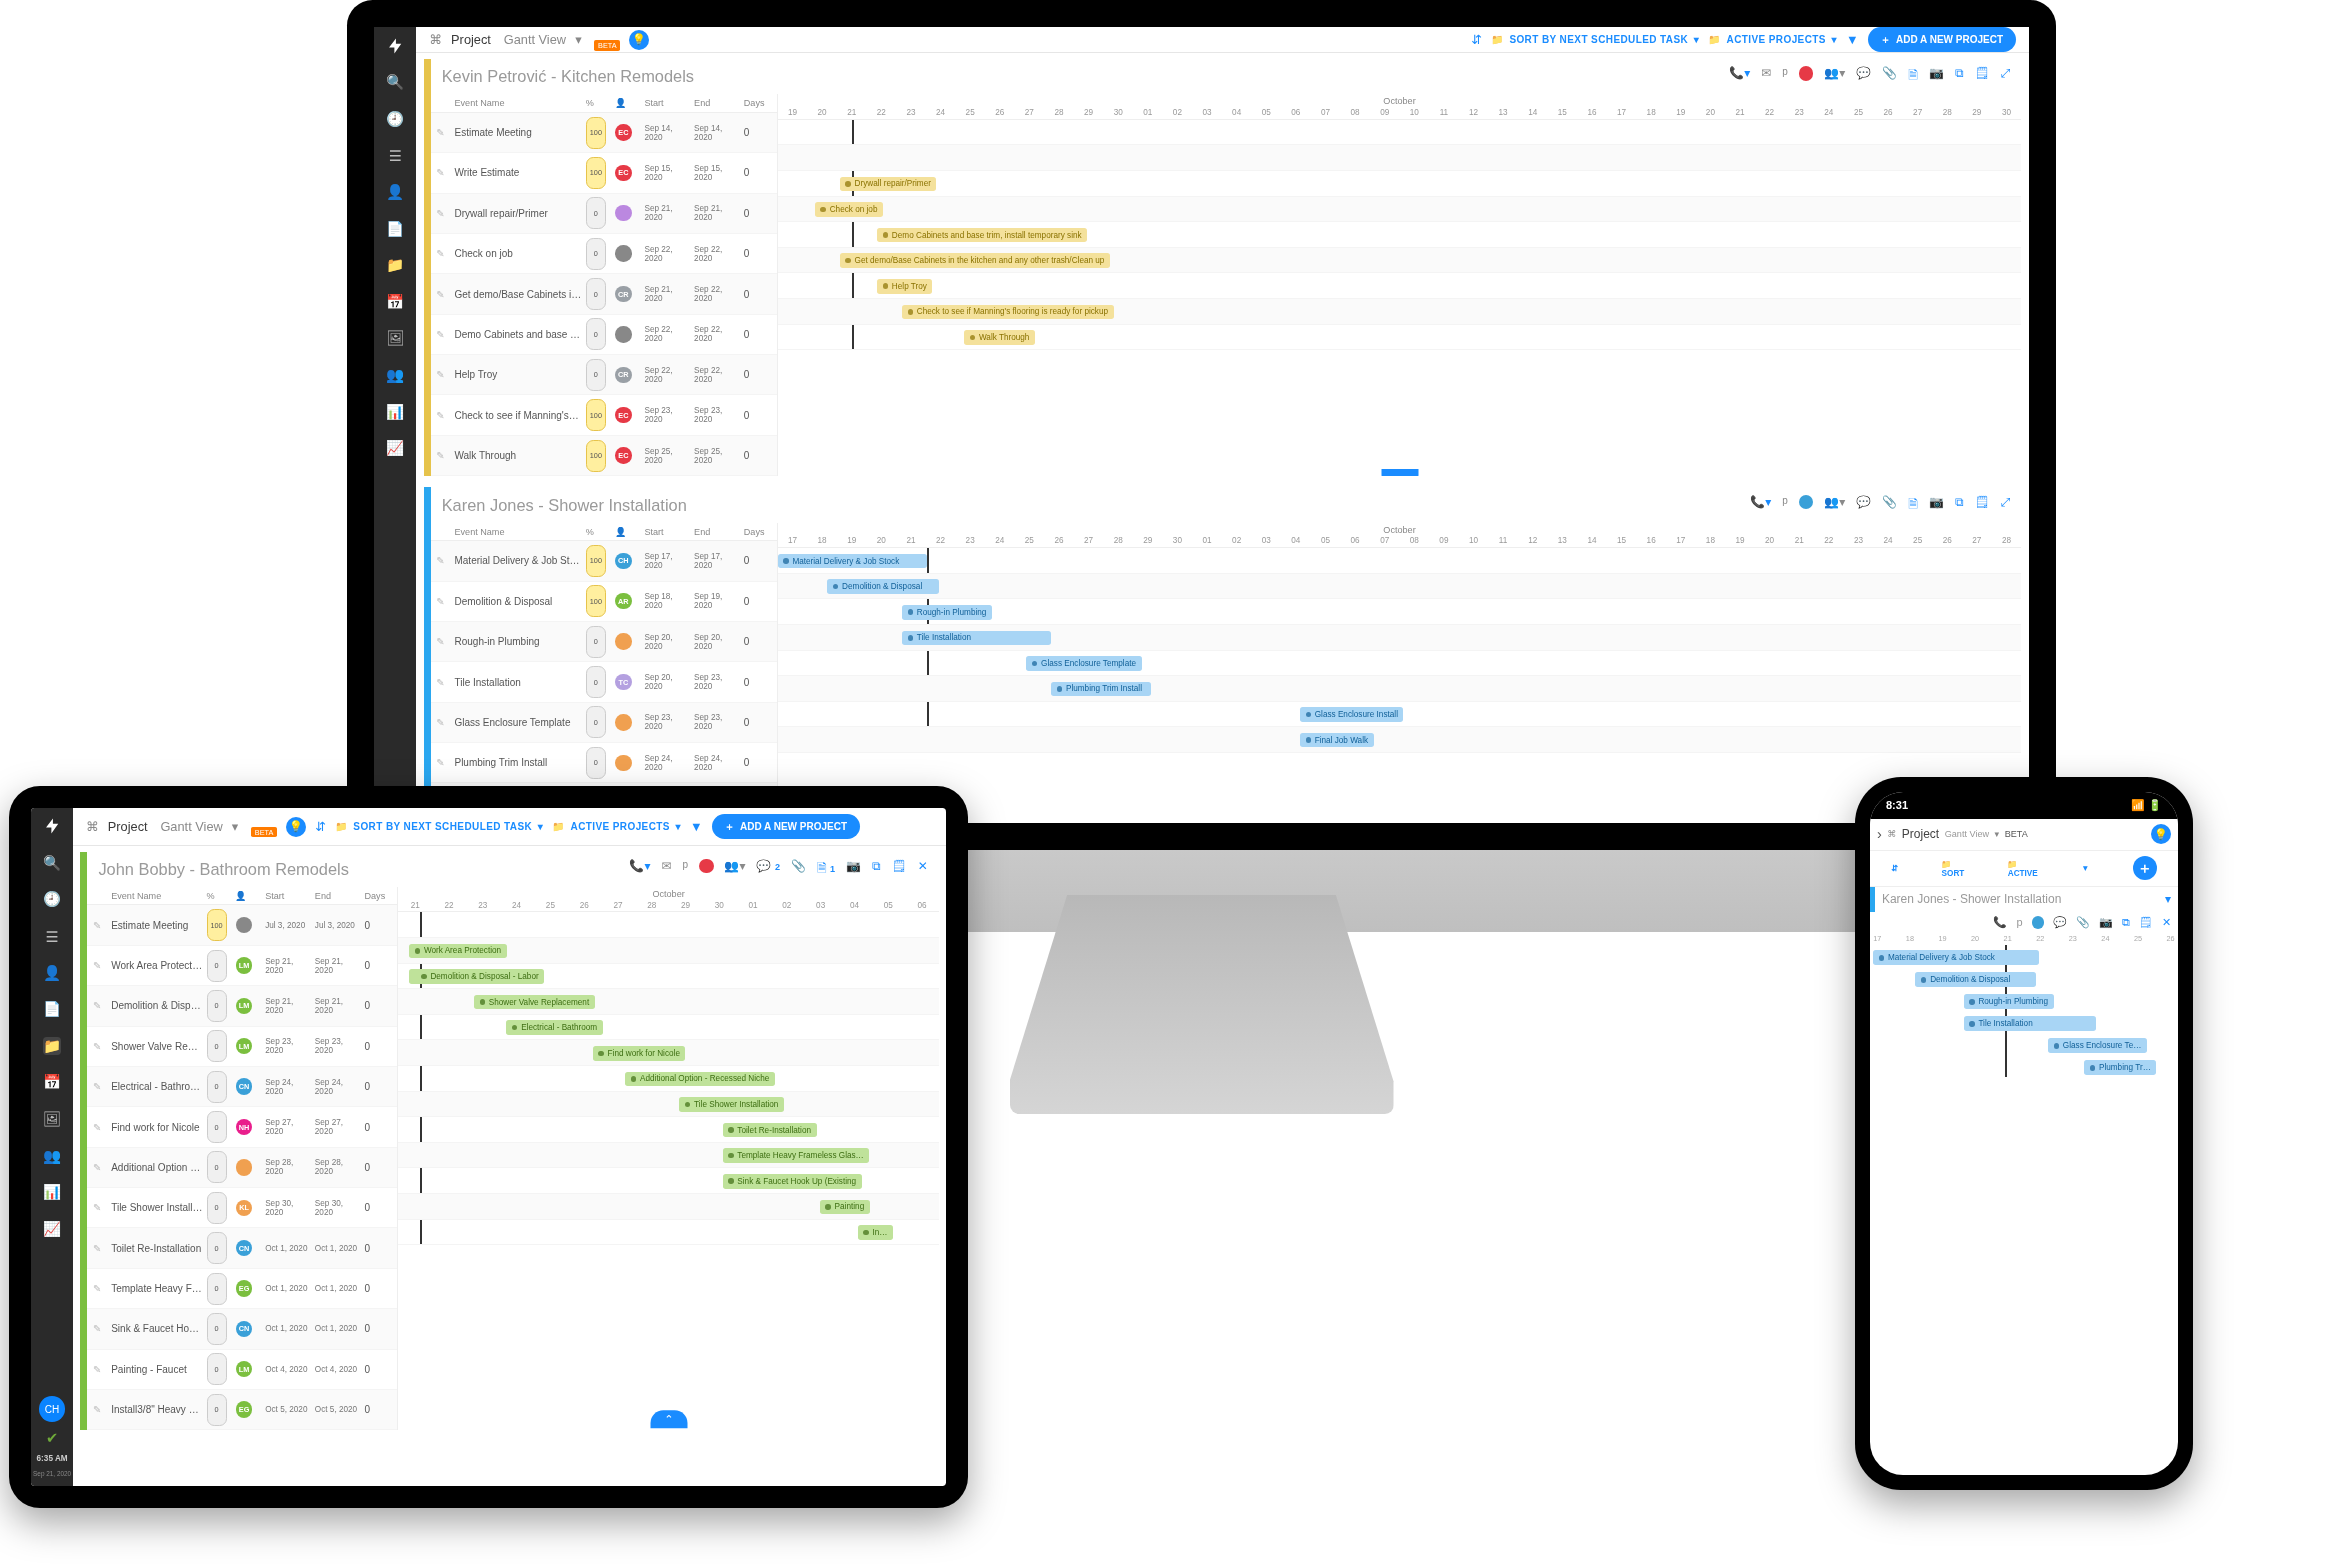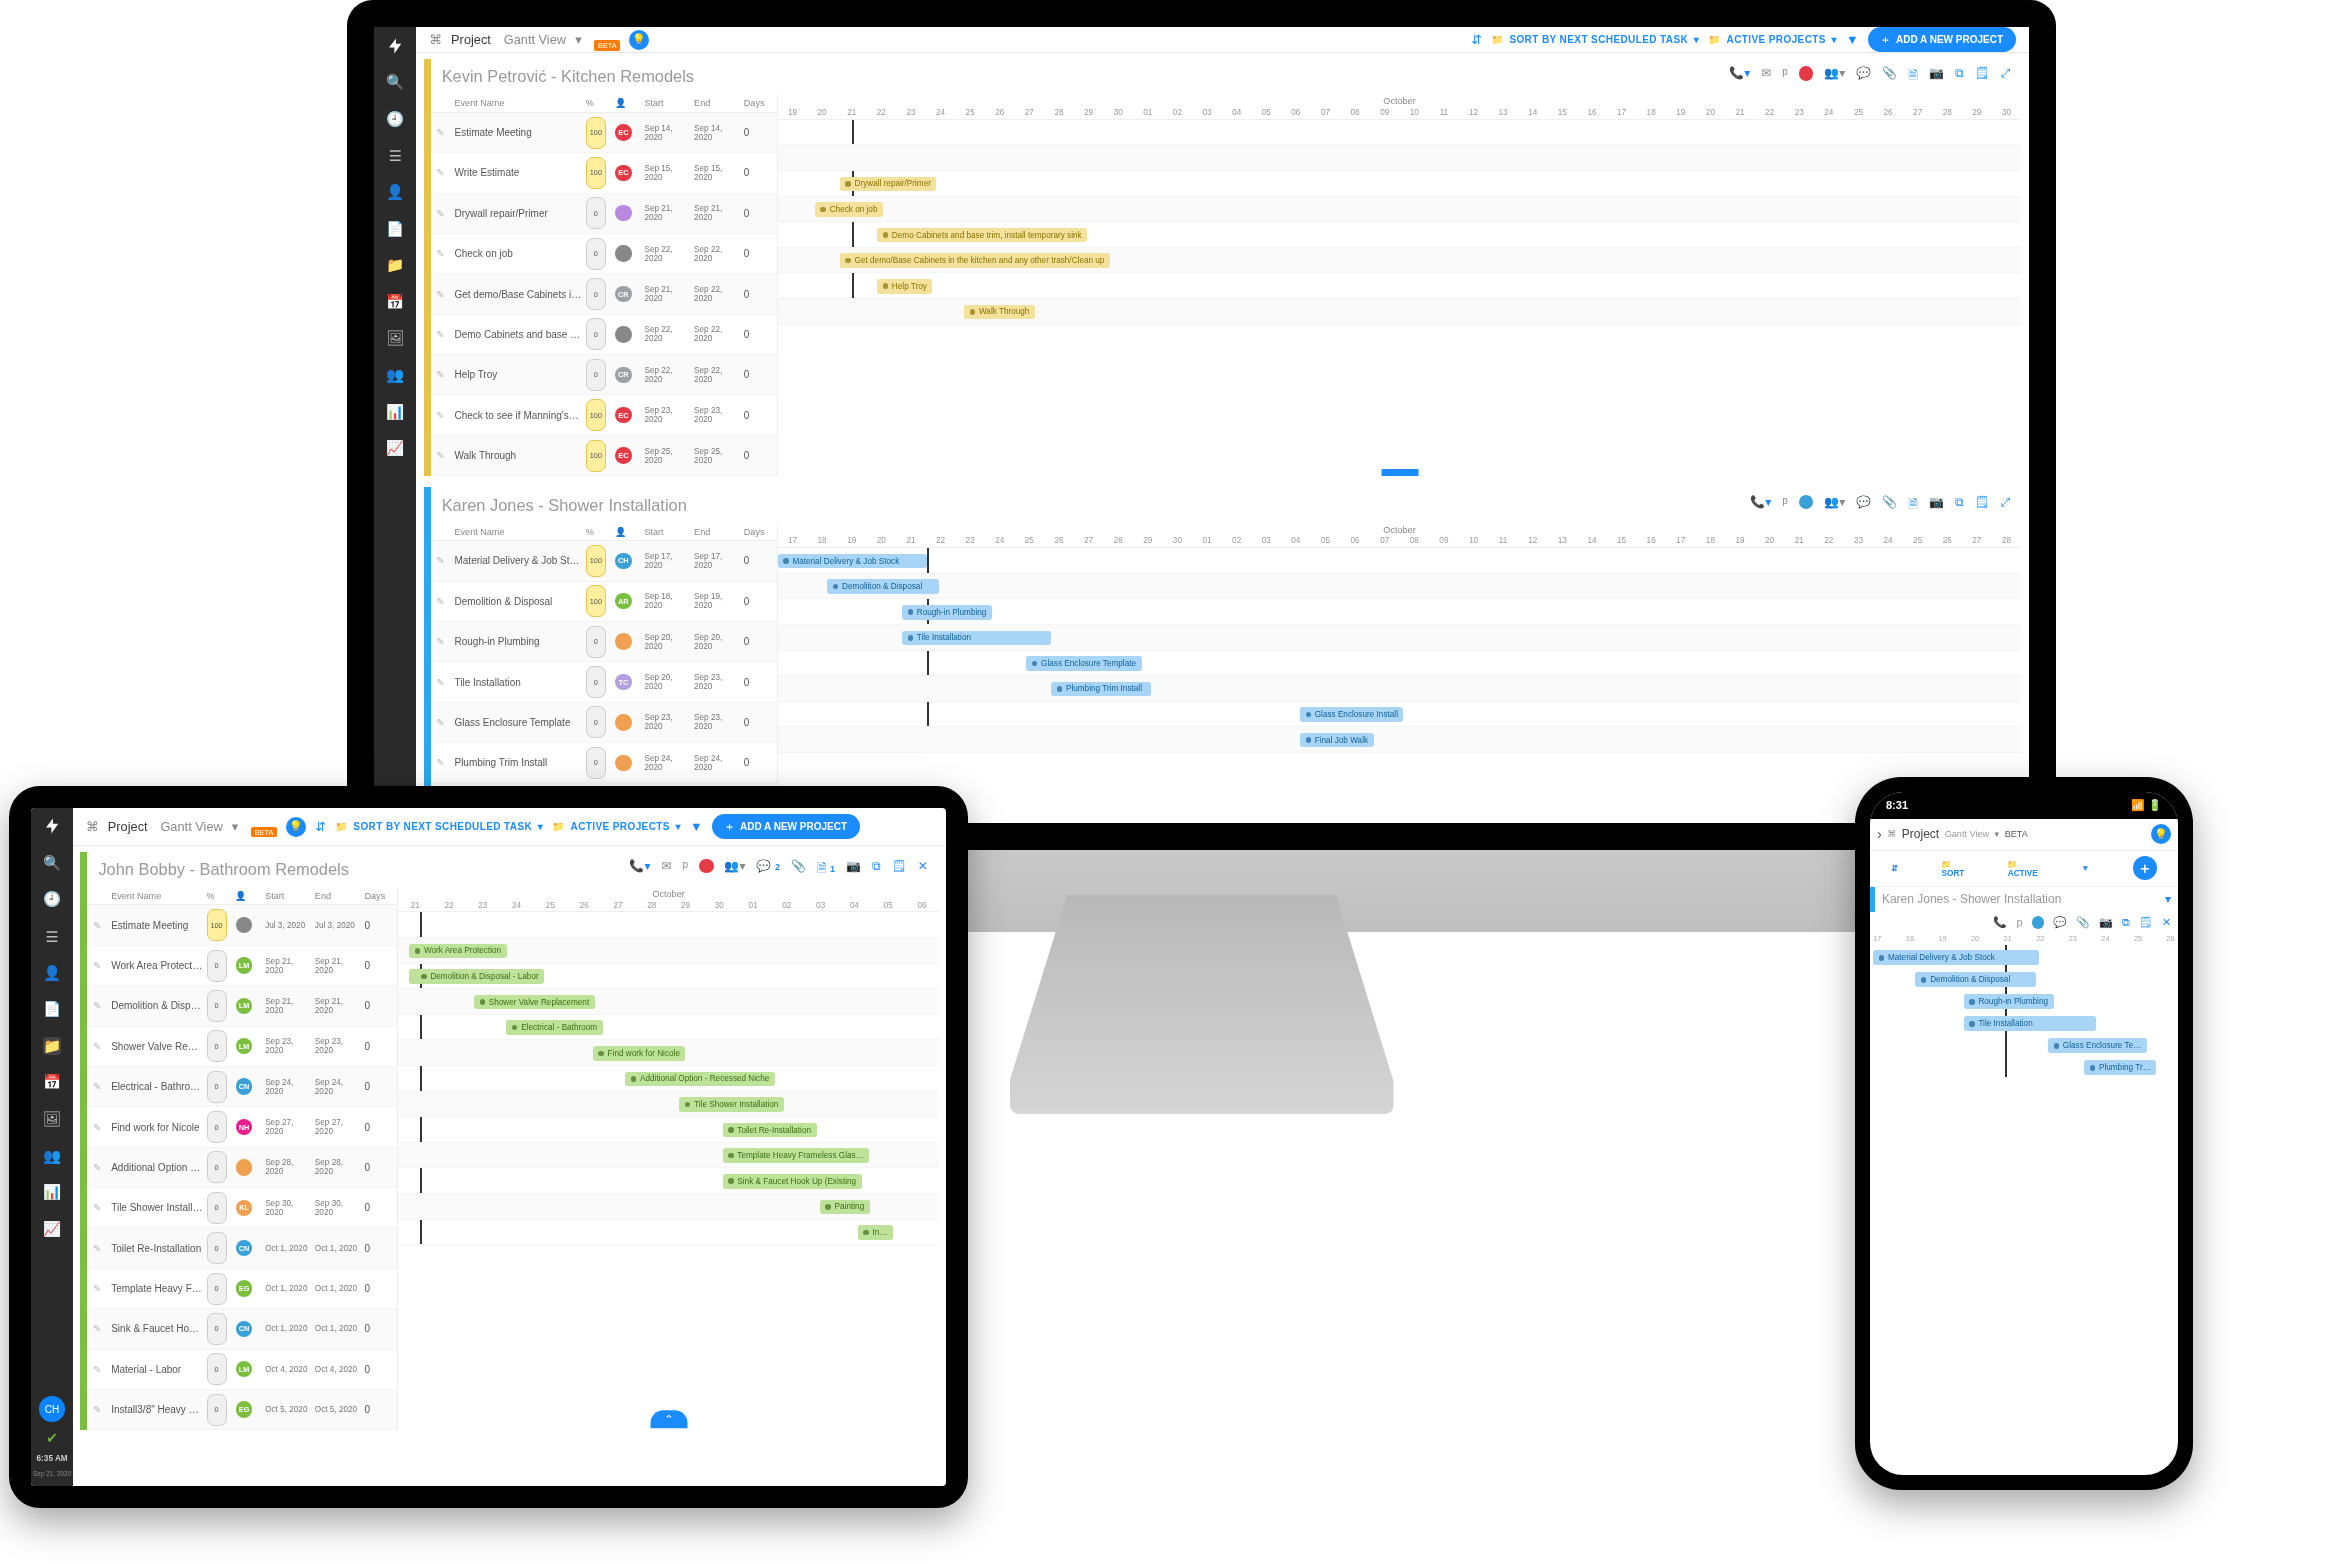--- a/index.html
+++ b/index.html
@@ -523,20 +523,23 @@
                   <div class="g-row">
                     <div class="g-bar" style="left: 8%; min-width: 5%;">Demo Cabinets and base trim, install temporary sink</div>
                   </div>
                   <div class="g-row">
                     <div class="g-bar" style="left: 5%; min-width: 5%;">Get demo/Base Cabinets in the kitchen and any other trash/Clean up</div>
                   </div>
                   <div class="g-row">
                     <div class="g-bar" style="left: 8%; min-width: 3%;">Help Troy</div>
                   </div>
                   <div class="g-row">
+                    <div class="g-bar" style="left: 10%; min-width: 5%;">Check to see if Manning's flooring is ready for pickup</div>
+                  </div>
+                  <div class="g-row">
                     <div class="g-bar" style="left: 15%; min-width: 4%;">Walk Through</div>
                   </div>
                 </div>
               <div class="g-pill">⌄</div>
             </div>
           </div>
         </div>
 
         <div class="project-block blue-border">
           <div class="project-header">
@@ -890,21 +893,21 @@
                   <span style="color:#bbb;">✎</span>
                   <span class="nm">Sink &amp; Faucet Hook Up (E…</span>
                   <span class="pct-badge zero">0</span>
                   <span class="asg-dot" style="background:#3aa0d8;">CN</span>
                   <span class="dt">Oct 1, 2020</span>
                   <span class="dt">Oct 1, 2020</span>
                   <span>0</span>
                 </div>
                 <div class="tg-row">
                   <span style="color:#bbb;">✎</span>
-                  <span class="nm">Material - Labor</span>
+                  <span class="nm">Painting - Faucet</span>
                   <span class="pct-badge zero">0</span>
                   <span class="asg-dot" style="background:#7bbf3f;">LM</span>
                   <span class="dt">Oct 4, 2020</span>
                   <span class="dt">Oct 4, 2020</span>
                   <span>0</span>
                 </div>
                 <div class="tg-row">
                   <span style="color:#bbb;">✎</span>
                   <span class="nm">Install3/8" Heavy Framele…</span>
                   <span class="pct-badge zero">0</span>

